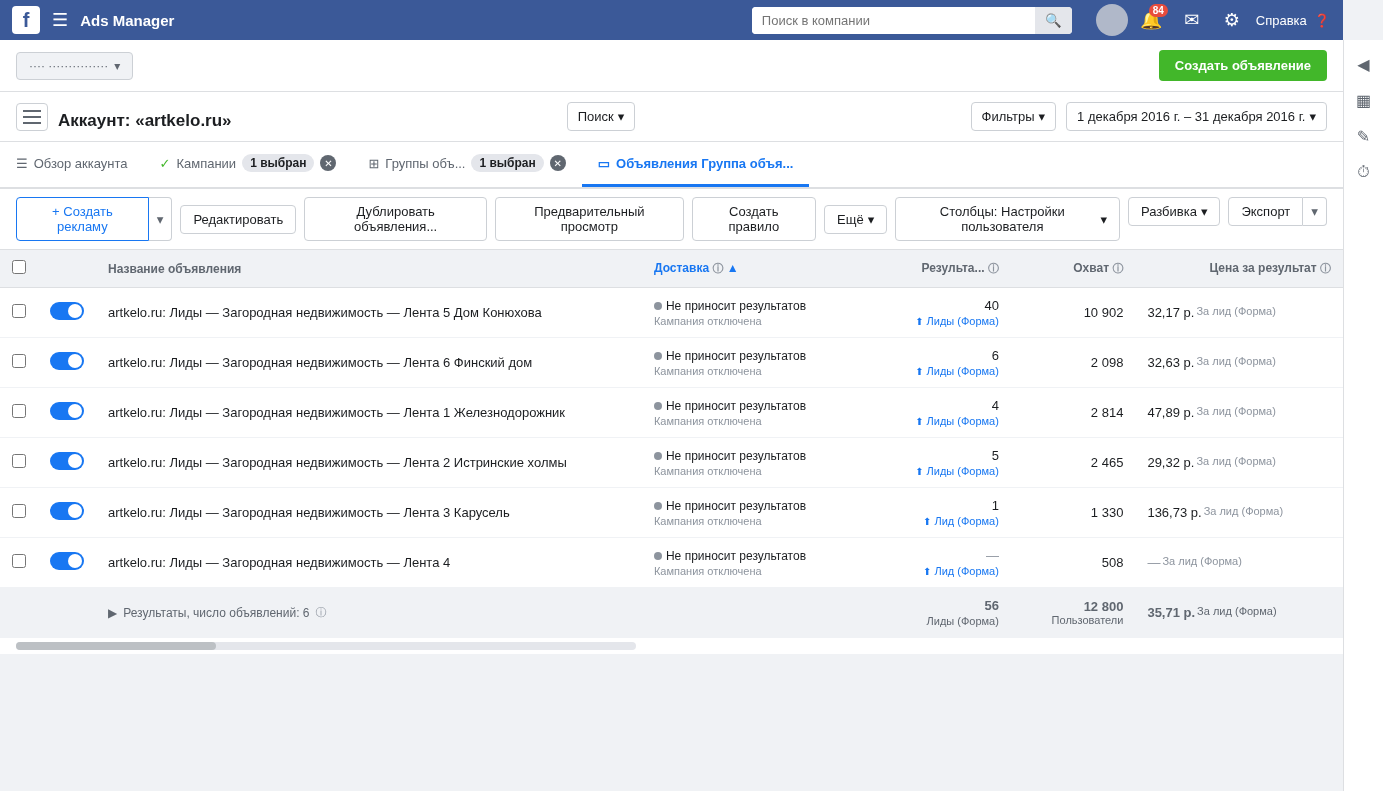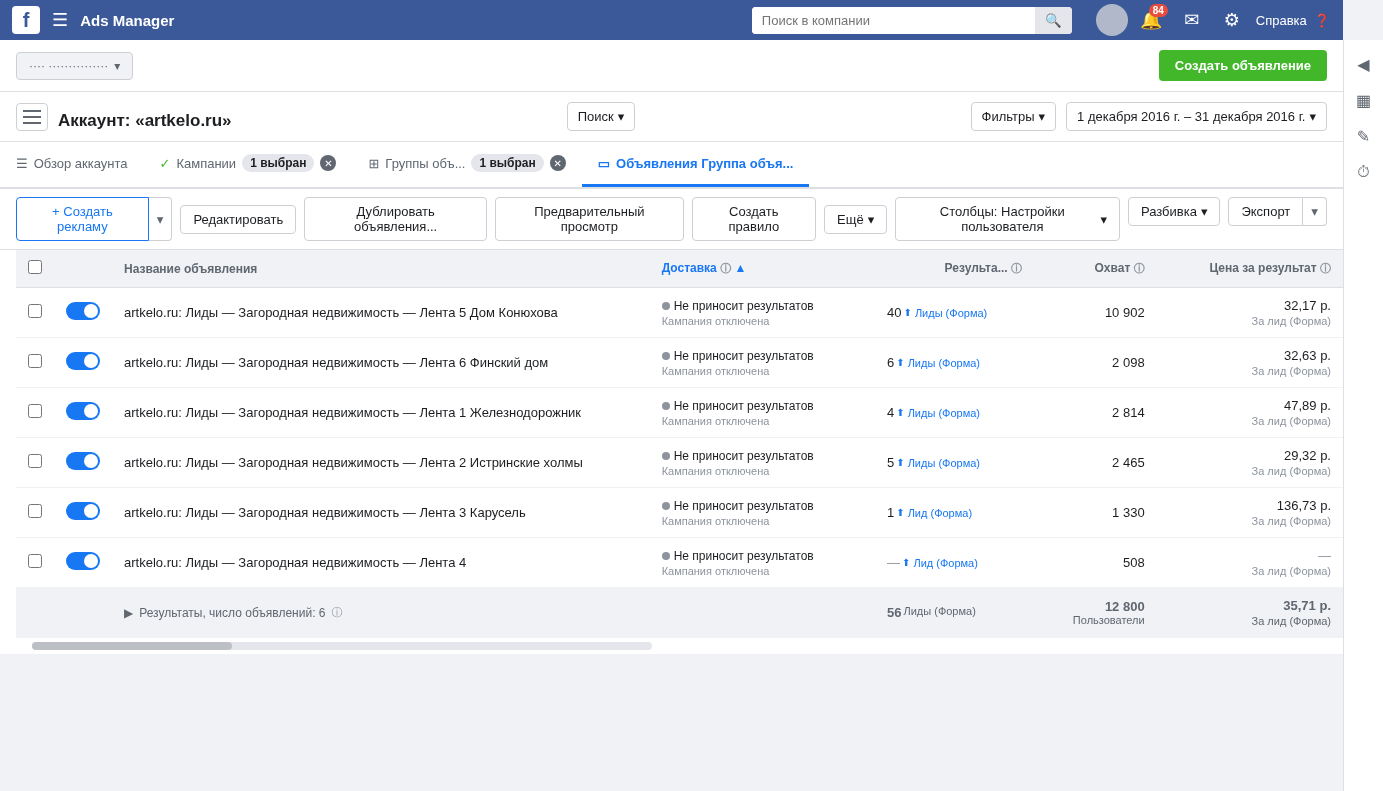--- a/index.html
+++ b/index.html
@@ -140,21 +140,21 @@
     .toolbar-btn.primary { color: #1877f2; border-color: #1877f2; }
     .toolbar-btn:disabled { color: #bcc0c4; border-color: #dddfe2; cursor: default; }
     .toolbar-btn-arrow {
       background: white; border: 1px solid #ccd0d5; border-left: none; border-radius: 0 4px 4px 0;
       padding: 6px 8px; cursor: pointer; color: #606770;
     }
     .toolbar-right { margin-left: auto; display: flex; align-items: flex-start; gap: 8px; }
 
     
     .table-area {
-      background: white; margin: 0; overflow: auto; padding-left: 16px;
+      background: white; margin: 0; overflow: auto;
     }
     table {
       width: 100%; border-collapse: collapse;
     }
     thead tr {
       background: #f0f2f5; border-bottom: 1px solid #dddfe2;
     }
     th {
       padding: 10px 12px; text-align: left; font-size: 12px; font-weight: 600; color: #606770;
       white-space: nowrap;
@@ -187,26 +187,26 @@
     .delivery-dot {
       width: 8px; height: 8px; border-radius: 50%;
       display: inline-block; margin-right: 4px; flex-shrink: 0;
     }
     .delivery-gray { background: #8d949e; }
 
     .delivery-cell { display: flex; flex-direction: column; gap: 2px; justify-content: flex-end; }
     .delivery-status { display: flex; align-items: center; font-size: 12px; color: #1c1e21; }
     .delivery-sub { font-size: 11px; color: #8d949e; }
 
-    .result-cell { display: flex; flex-direction: row; gap: 2px; text-align: right; }
+    .result-cell { display: flex; flex-direction: column; gap: 2px; text-align: right; }
     .result-num { font-size: 13px; color: #1c1e21; }
     .result-link { font-size: 11px; color: #1877f2; cursor: pointer; display: flex; align-items: center; gap: 3px; justify-content: flex-end; }
     .result-dash { color: #8d949e; }
 
-    .price-cell { display: flex; flex-direction: column; gap: 2px; text-align: right; }
+    .price-cell { display: flex; flex-direction: row; gap: 2px; text-align: right; }
     .price-num { font-size: 13px; }
     .price-sub { font-size: 11px; color: #8d949e; }
 
     .summary-row { background: #f0f2f5 !important; }
     .summary-row td { font-size: 12px; color: #606770; }
 
     .row-count-cell { display: flex; align-items: center; gap: 6px; font-size: 12px; color: #606770; }
 
     .checkbox-cell { width: 32px; }
     .toggle-cell { width: 44px; }

